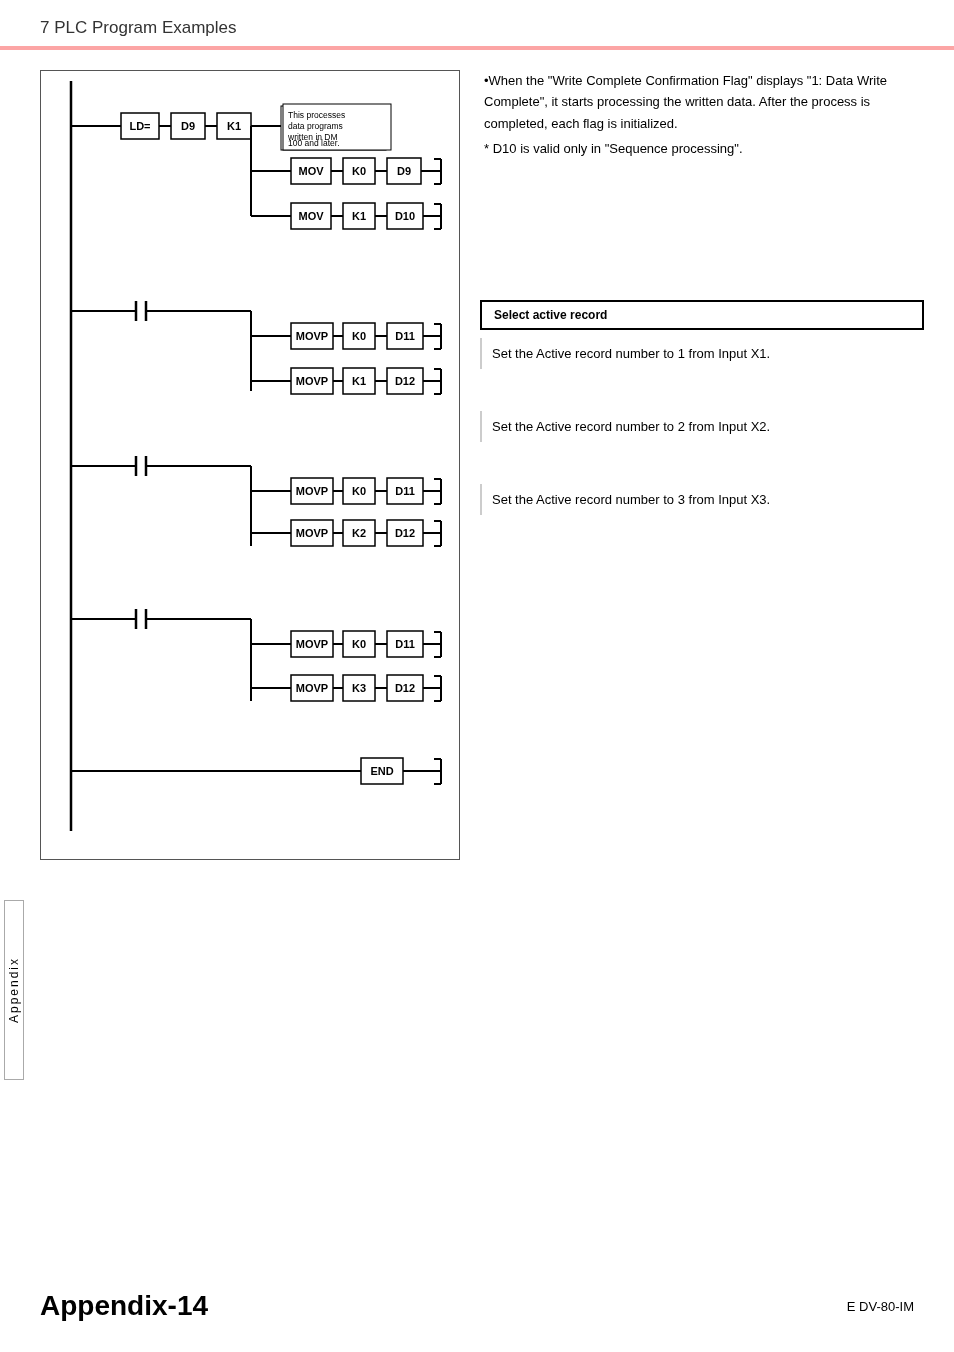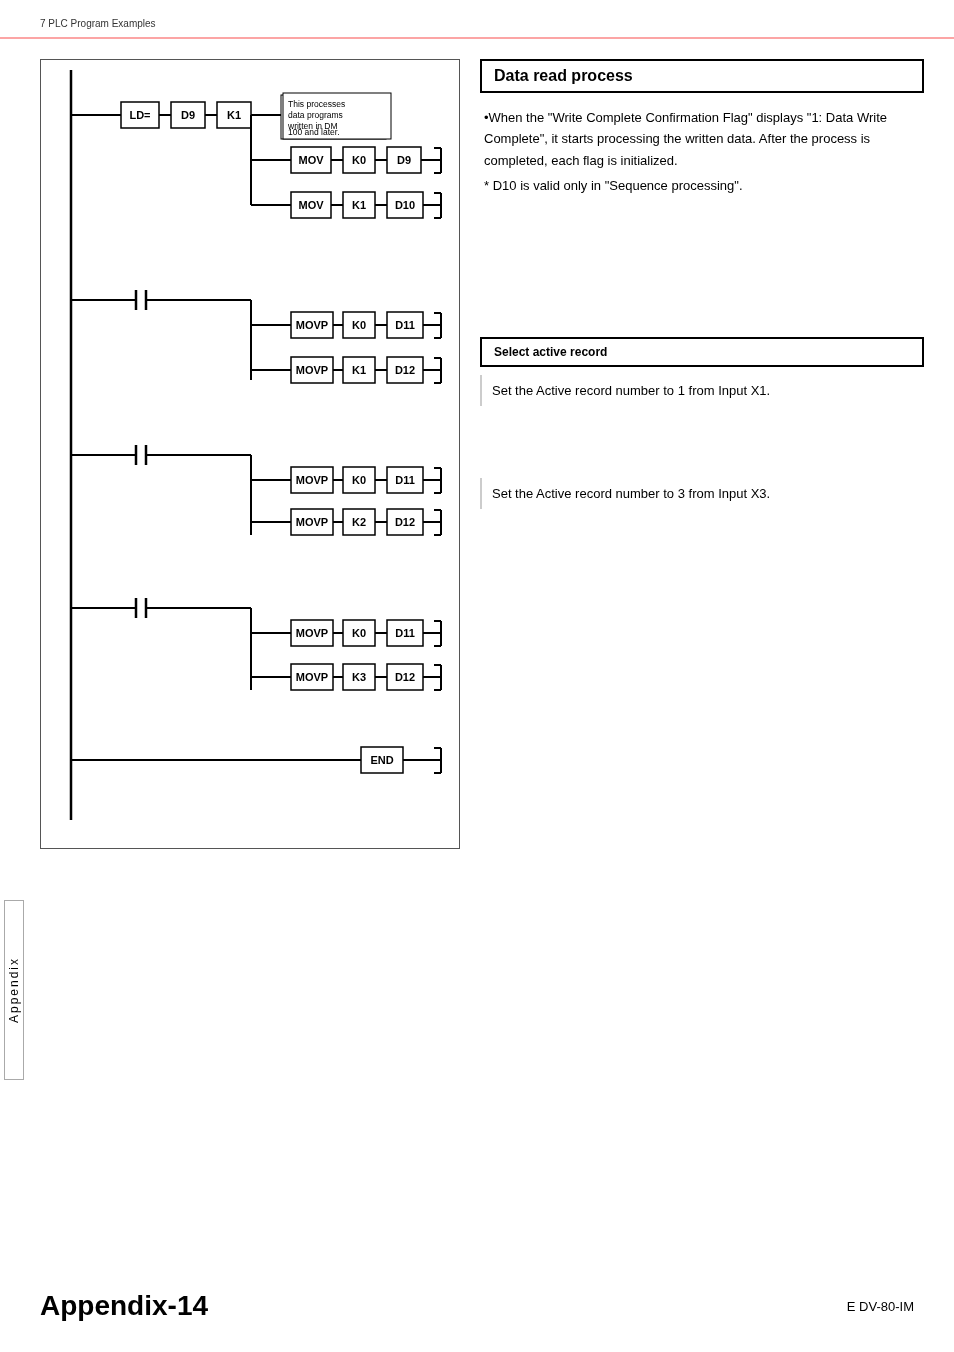--- a/index.html
+++ b/index.html
@@ -8,23 +8,23 @@
       font-family: Arial, sans-serif;
       font-size: 13px;
       color: #000;
       width: 954px;
       min-height: 1352px;
       position: relative;
     }
 
     .page-header {
       padding: 18px 40px 8px 40px;
-      font-size: 10px;
+      font-size: 17px;
       color: #333;
-      border-bottom: 2px solid #fca5a5;
+      border-bottom: 4px solid #fca5a5;
       margin-bottom: 0;
     }
 
     .main-content {
       display: flex;
       padding: 20px 30px 20px 40px;
       gap: 20px;
     }
   </style>
 </head>
@@ -216,43 +216,43 @@
       <text x="247" y="58" font-size="8.5" font-family="Arial">data programs</text>
       <text x="247" y="69" font-size="8.5" font-family="Arial">written in DM</text>
       <text x="247" y="75" font-size="8.5" font-family="Arial">100 and later.</text>
 
     </svg>
   </div>
 
   <div style="flex:1; padding-top:0;">
 
     <div style="margin-bottom: 20px;">
-      <div style="border: 2px solid #000; padding: 6px 12px; font-size: 16px; font-weight: bold; margin-bottom: 14px;">
-        <span>Data read process</span>
-      </div>
       <div style="font-size: 13px; line-height: 1.65; padding: 0 4px;">
         <span>•When the "Write Complete Confirmation Flag" displays "1: Data Write Complete", it starts processing the written data. After the process is completed, each flag is initialized.</span>
         <br>
         <span style="display:block; margin-top: 4px;">* D10 is valid only in "Sequence processing".</span>
       </div>
     </div>
 
     <div style="height: 120px;"></div>
 
     <div>
       <div style="border: 2px solid #000; padding: 6px 12px; font-size: 12px; font-weight: bold; margin-bottom: 8px;">
         <span>Select active record</span>
       </div>
 
       <div style="font-size: 13px; padding: 8px 4px 8px 20px; border-left: 2px solid #ccc; padding-left: 10px; margin-bottom: 12px;">
         <span>Set the Active record number to 1 from Input X1.</span>
       </div>
 
       <div style="height: 30px;"></div>
 
+      <div style="font-size: 13px; padding: 8px 4px 8px 4px; border-left: 2px solid #ccc; padding-left: 10px; margin-bottom: 12px;">
+        <span>Set the Active record number to 2 from Input X2.</span>
+      </div>
 
       <div style="height: 30px;"></div>
 
       <div style="font-size: 13px; padding: 8px 4px 8px 4px; border-left: 2px solid #ccc; padding-left: 10px; margin-bottom: 19px;">
         <span>Set the Active record number to 3 from Input X3.</span>
       </div>
     </div>
 
   </div>
 </div>

